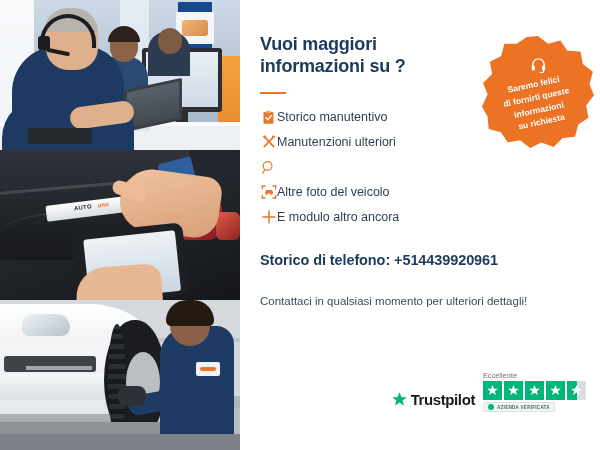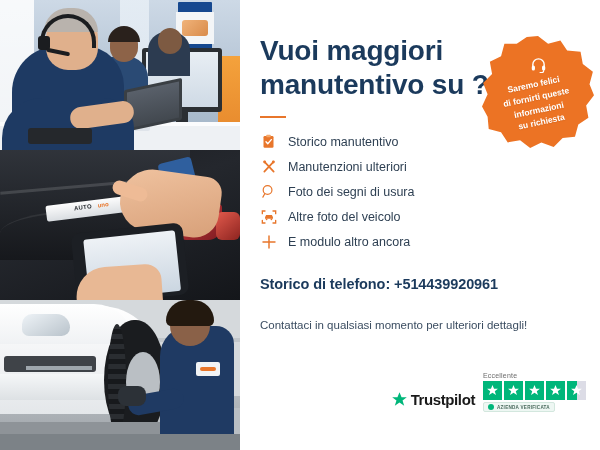--- a/index.html
+++ b/index.html
@@ -114,25 +114,25 @@
   .p3 .glove { position:absolute; left:118px; top:86px; width:28px; height:20px; background:#2c3137; border-radius:8px; }
   .p3 .patch { position:absolute; left:196px; top:62px; width:24px; height:14px; background:#f1f3f5; border-radius:2px; }
   .p3 .patch:after { content:""; position:absolute; left:4px; top:5px; width:16px; height:4px; background:#e8762b; border-radius:2px; }
   .p3 .lift { position:absolute; left:0; top:122px; width:160px; height:12px; background:#8e9398; }
   .p3 .bench { position:absolute; left:156px; top:108px; width:84px; height:42px; background:#b9bec3; }
   .p3 .floor { position:absolute; left:0; top:134px; width:100%; height:16px; background:#7c8287; }
 
   
   .content { position: relative; width: 360px; height: 450px; background:#fff; padding: 34px 22px 0 20px; }
 
-  .heading { color:#1b3a5c; font-size:28px; font-weight:bold; line-height:1.22; letter-spacing:-.2px; }
+  .heading { color:#1b3a5c; font-size:18px; font-weight:bold; line-height:1.22; letter-spacing:-.2px; }
   .divider { width:26px; height:2px; background:#e8762b; margin:14px 0 11px 0; }
 
   .feature-list { list-style:none; }
-  .feature { display:flex; align-items:center; gap:11px; height:25px; }
+  .feature { display:flex; align-items:center; height:25px; }
   .f-icon { width:17px; height:17px; flex:none; display:flex; align-items:center; justify-content:center; color:#e8762b; }
   .f-icon svg { display:block; }
   .f-label { color:#2d3f52; font-size:12.5px; }
 
   .phone-line { margin-top:22px; color:#1b3a5c; font-size:14.5px; font-weight:bold; letter-spacing:-.1px; }
   .sub-copy { margin-top:24px; color:#3b4d61; font-size:11.5px; line-height:1.62; }
 
   
   .trust { position:absolute; right:14px; bottom:38px; display:flex; align-items:flex-end; gap:8px; }
   .tp-logo { display:flex; align-items:center; gap:3px; padding-bottom:4px; }
@@ -232,21 +232,21 @@
       <div class="lift"></div>
       <div class="floor"></div>
     </div>
 
   </div>
 
   <div class="content">
 
     <h1 class="heading">
       <span>Vuoi maggiori</span><br>
-      <span>manutentivo su ?</span>
+      <span>informazioni su ?</span>
     </h1>
 
     <div class="divider"></div>
 
     <ul class="feature-list">
 
       <li class="feature">
         <span class="f-icon">
           <svg width="15" height="15" viewBox="0 0 24 24">
             <rect x="4" y="3" width="16" height="19" rx="2" fill="#e8762b"></rect>
@@ -268,21 +268,20 @@
         <span class="f-label">Manutenzioni ulteriori</span>
       </li>
 
       <li class="feature">
         <span class="f-icon">
           <svg width="15" height="15" viewBox="0 0 24 24">
             <circle cx="10.5" cy="9.5" r="7" fill="none" stroke="#e8762b" stroke-width="1.9"></circle>
             <path d="M6 15.5L3 21" stroke="#e8762b" stroke-width="1.9" stroke-linecap="round"></path>
           </svg>
         </span>
-        <span class="f-label">Foto dei segni di usura</span>
       </li>
 
       <li class="feature">
         <span class="f-icon">
           <svg width="16" height="16" viewBox="0 0 24 24">
             <path d="M2 7V3h4M22 7V3h-4M2 17v4h4M22 17v4h-4" stroke="#e8762b" stroke-width="2" fill="none" stroke-linecap="round"></path>
             <path d="M6 14.5h12v-2.2l-1.7-3.3H7.7L6 12.3z" fill="#e8762b"></path>
             <circle cx="8.4" cy="15.4" r="1.3" fill="#e8762b"></circle>
             <circle cx="15.6" cy="15.4" r="1.3" fill="#e8762b"></circle>
           </svg>

